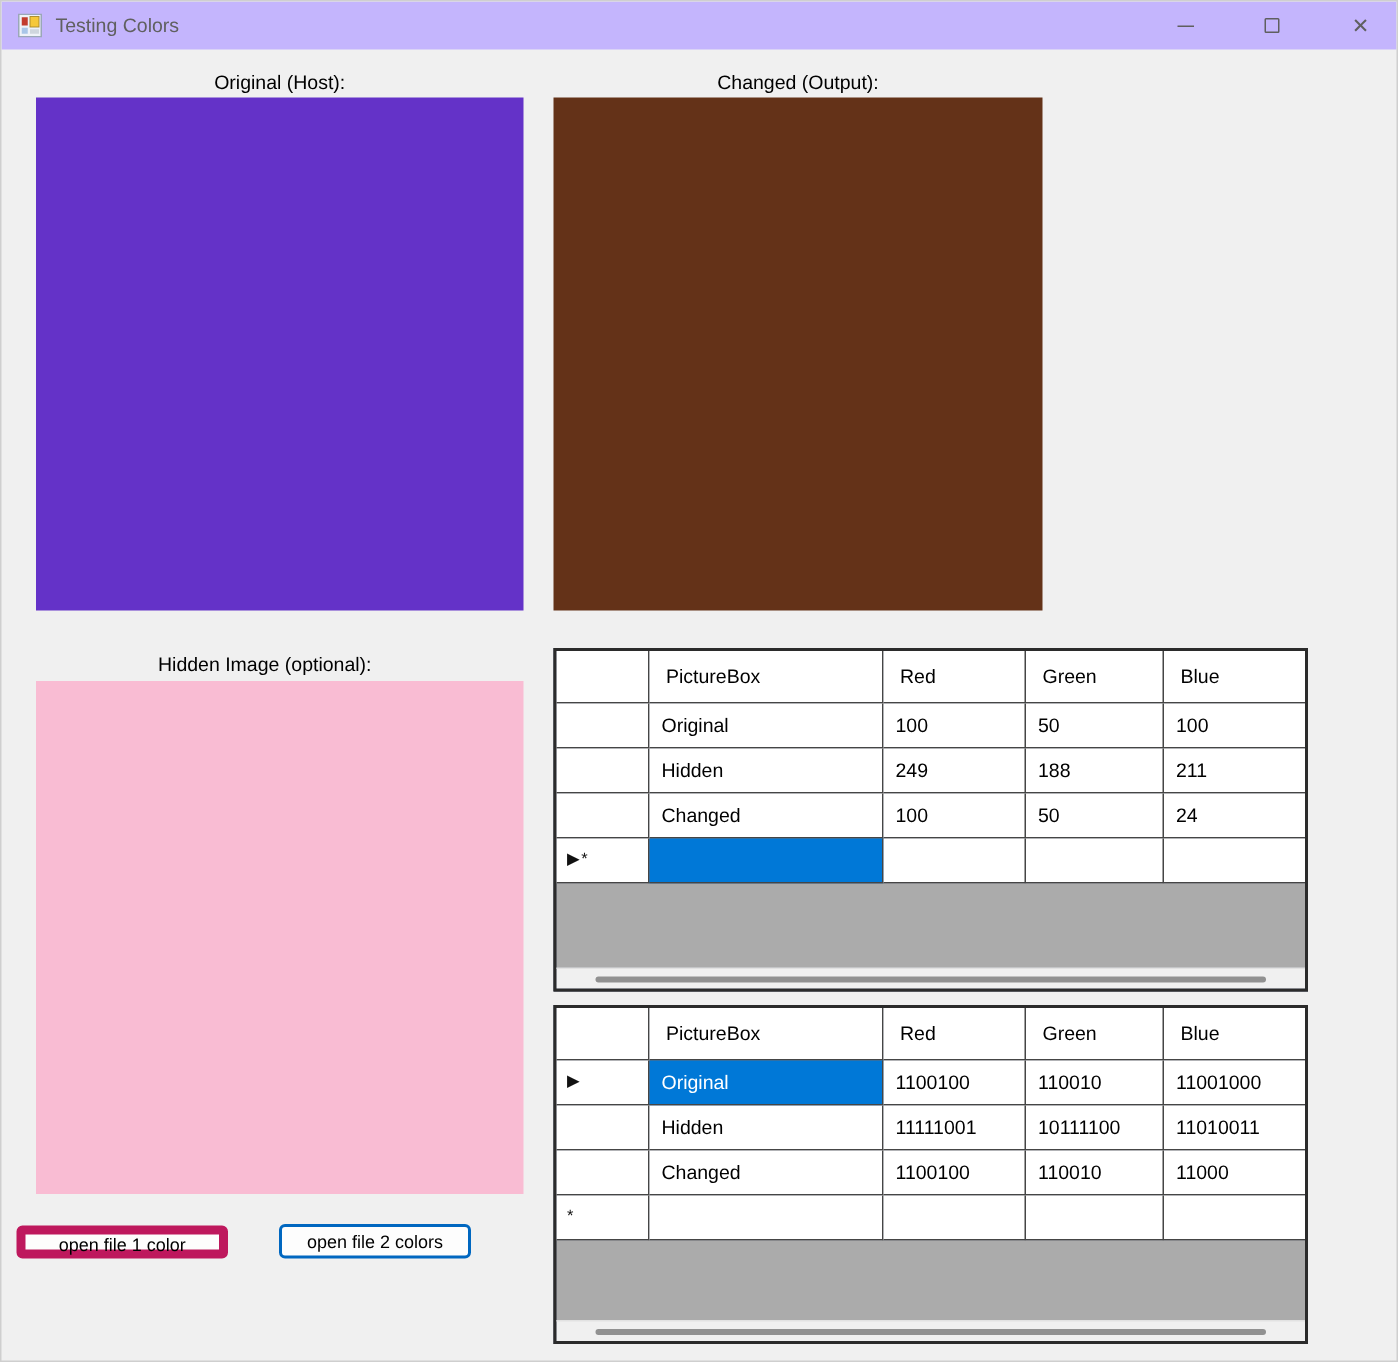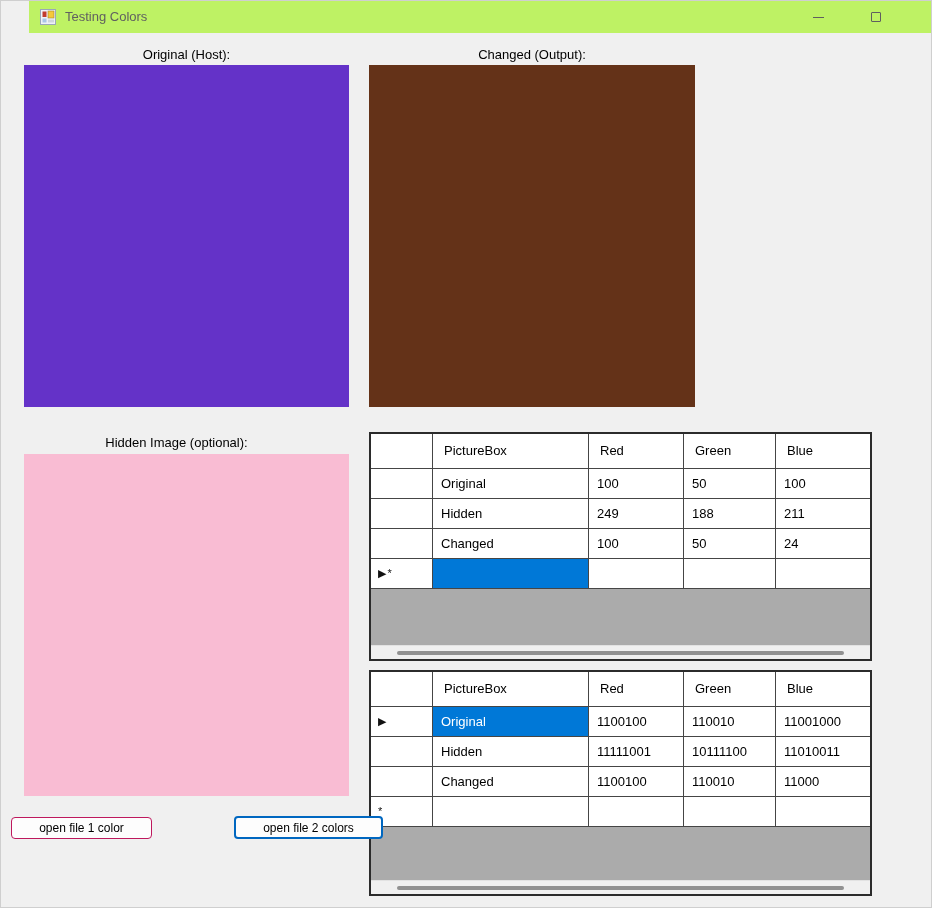--- a/index.html
+++ b/index.html
@@ -9,22 +9,21 @@
     width:932px; height:908px;
     background:#f0f0f0;
     font-family:"Liberation Sans", sans-serif;
     overflow:hidden;
     border:1px solid #cfcfcf;
   }
 
   
   .titlebar {
     position:absolute; top:0; left:0; right:0; height:32px;
-    background:#bef264;
-    margin-left:28px;
+    background:#c4b5fd;
   }
   .app-icon { position:absolute; left:11px; top:8px; width:16px; height:16px; }
   .title-text {
     position:absolute; left:36px; top:0; height:32px; line-height:32px;
     font-size:13px; color:#606060; white-space:nowrap;
   }
   .cap-btn {
     position:absolute; top:0; width:46px; height:32px;
     display:flex; align-items:center; justify-content:center;
     color:#5f5f5f; font-size:13px; cursor:default;
@@ -81,28 +80,28 @@
   }
   .dg-scroll-thumb {
     position:absolute; top:5px; left:26px; right:26px; height:4px;
     background:#919191; border-radius:2px;
   }
 
   
   .btn {
     position:absolute;
     background:#fdfdfd;
-    border:1px solid #be185d;
+    border:6px solid #be185d;
     border-radius:4px;
     font-family:"Liberation Sans", sans-serif;
     font-size:12px; color:#000;
     text-align:center;
   }
   .btn-1 { left:10px;  top:816px; width:141px; height:22px; }
-  .btn-2 { left:185px; top:815px; width:149px; height:23px; border:2px solid #0067c0;margin-left:48px; }
+  .btn-2 { left:185px; top:815px; width:128px; height:23px; border:2px solid #0067c0; }
 </style>
 </head>
 <body>
 
 <div id="window">
 
   <div class="titlebar">
     <svg class="app-icon" viewBox="0 0 16 16">
       <rect x="0.5" y="0.5" width="15" height="15" fill="#eef2f8" stroke="#9aa7b8" stroke-width="1"></rect>
       <rect x="2.5" y="2.5" width="4" height="5.5" fill="#c23b2e"></rect>

